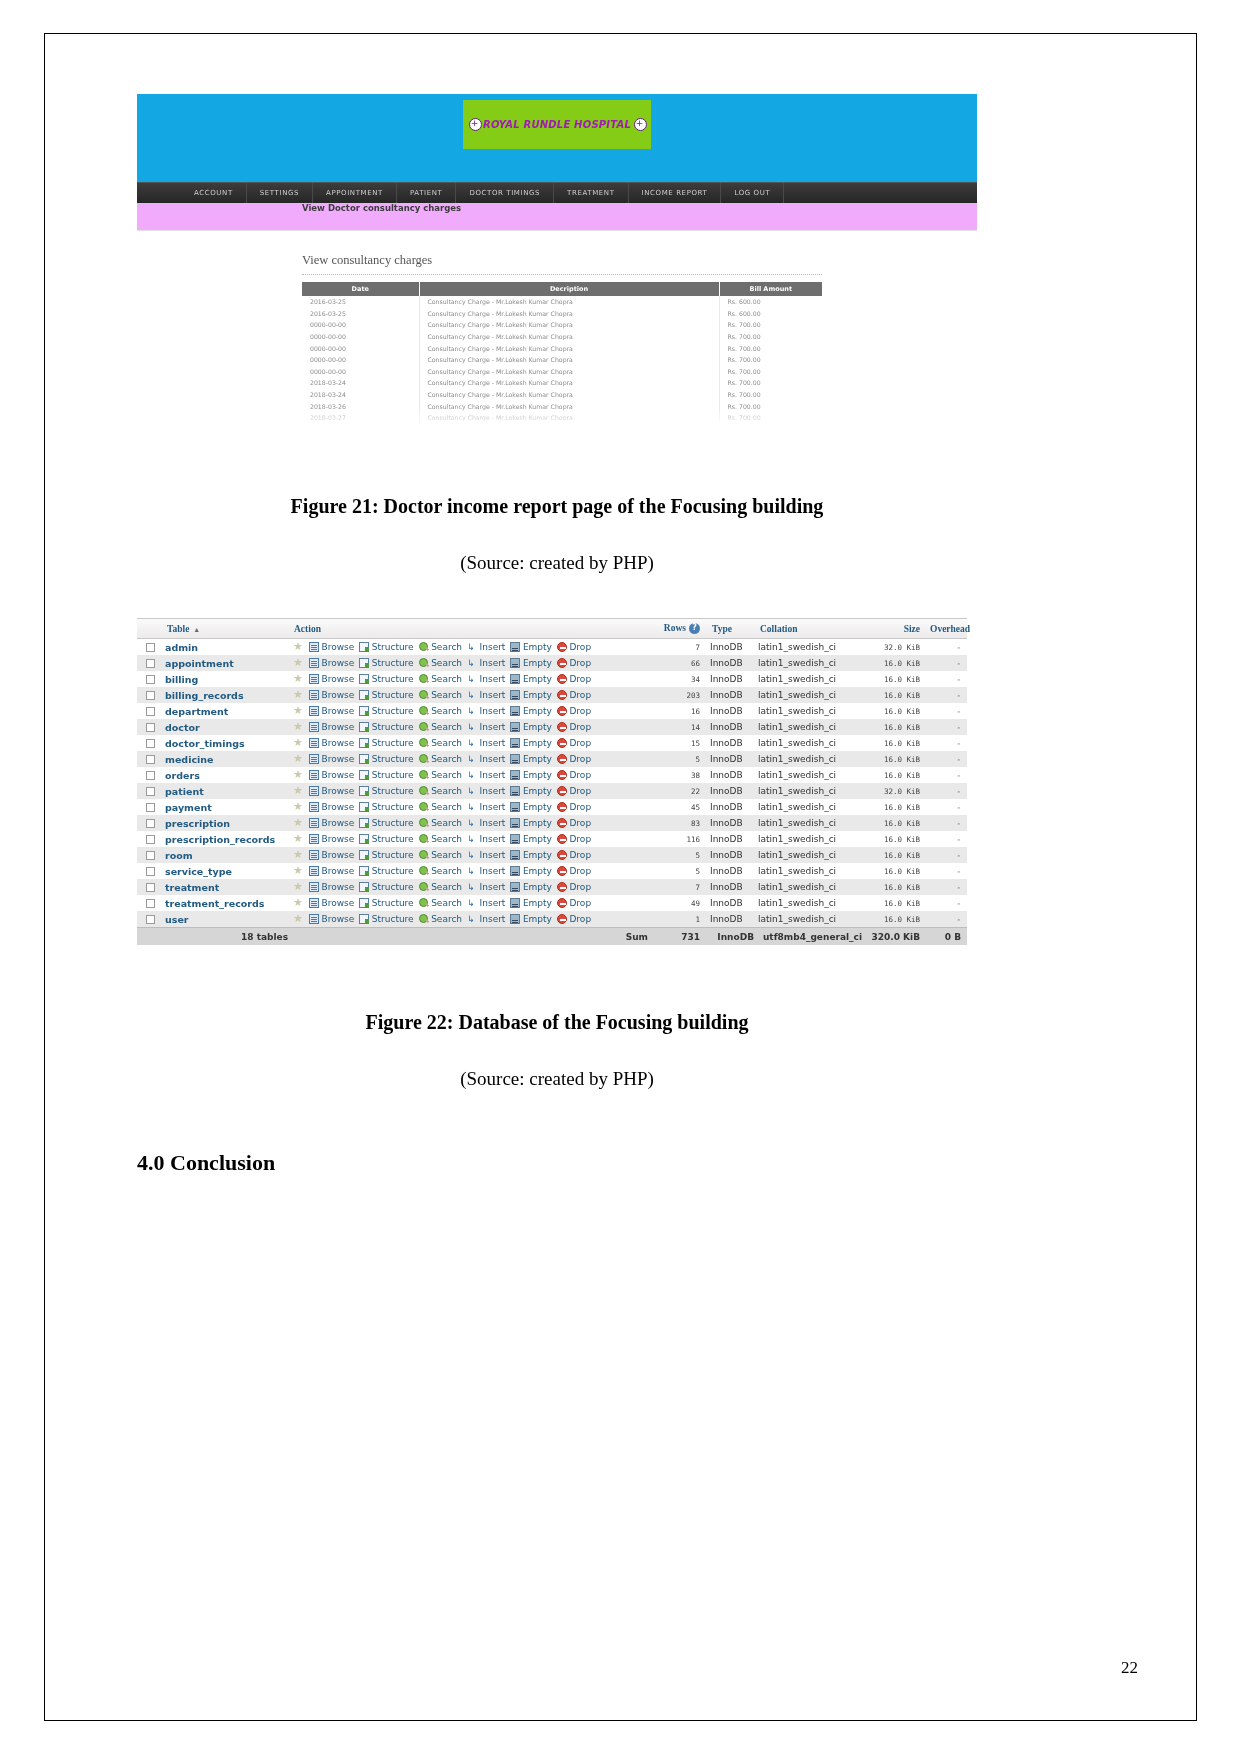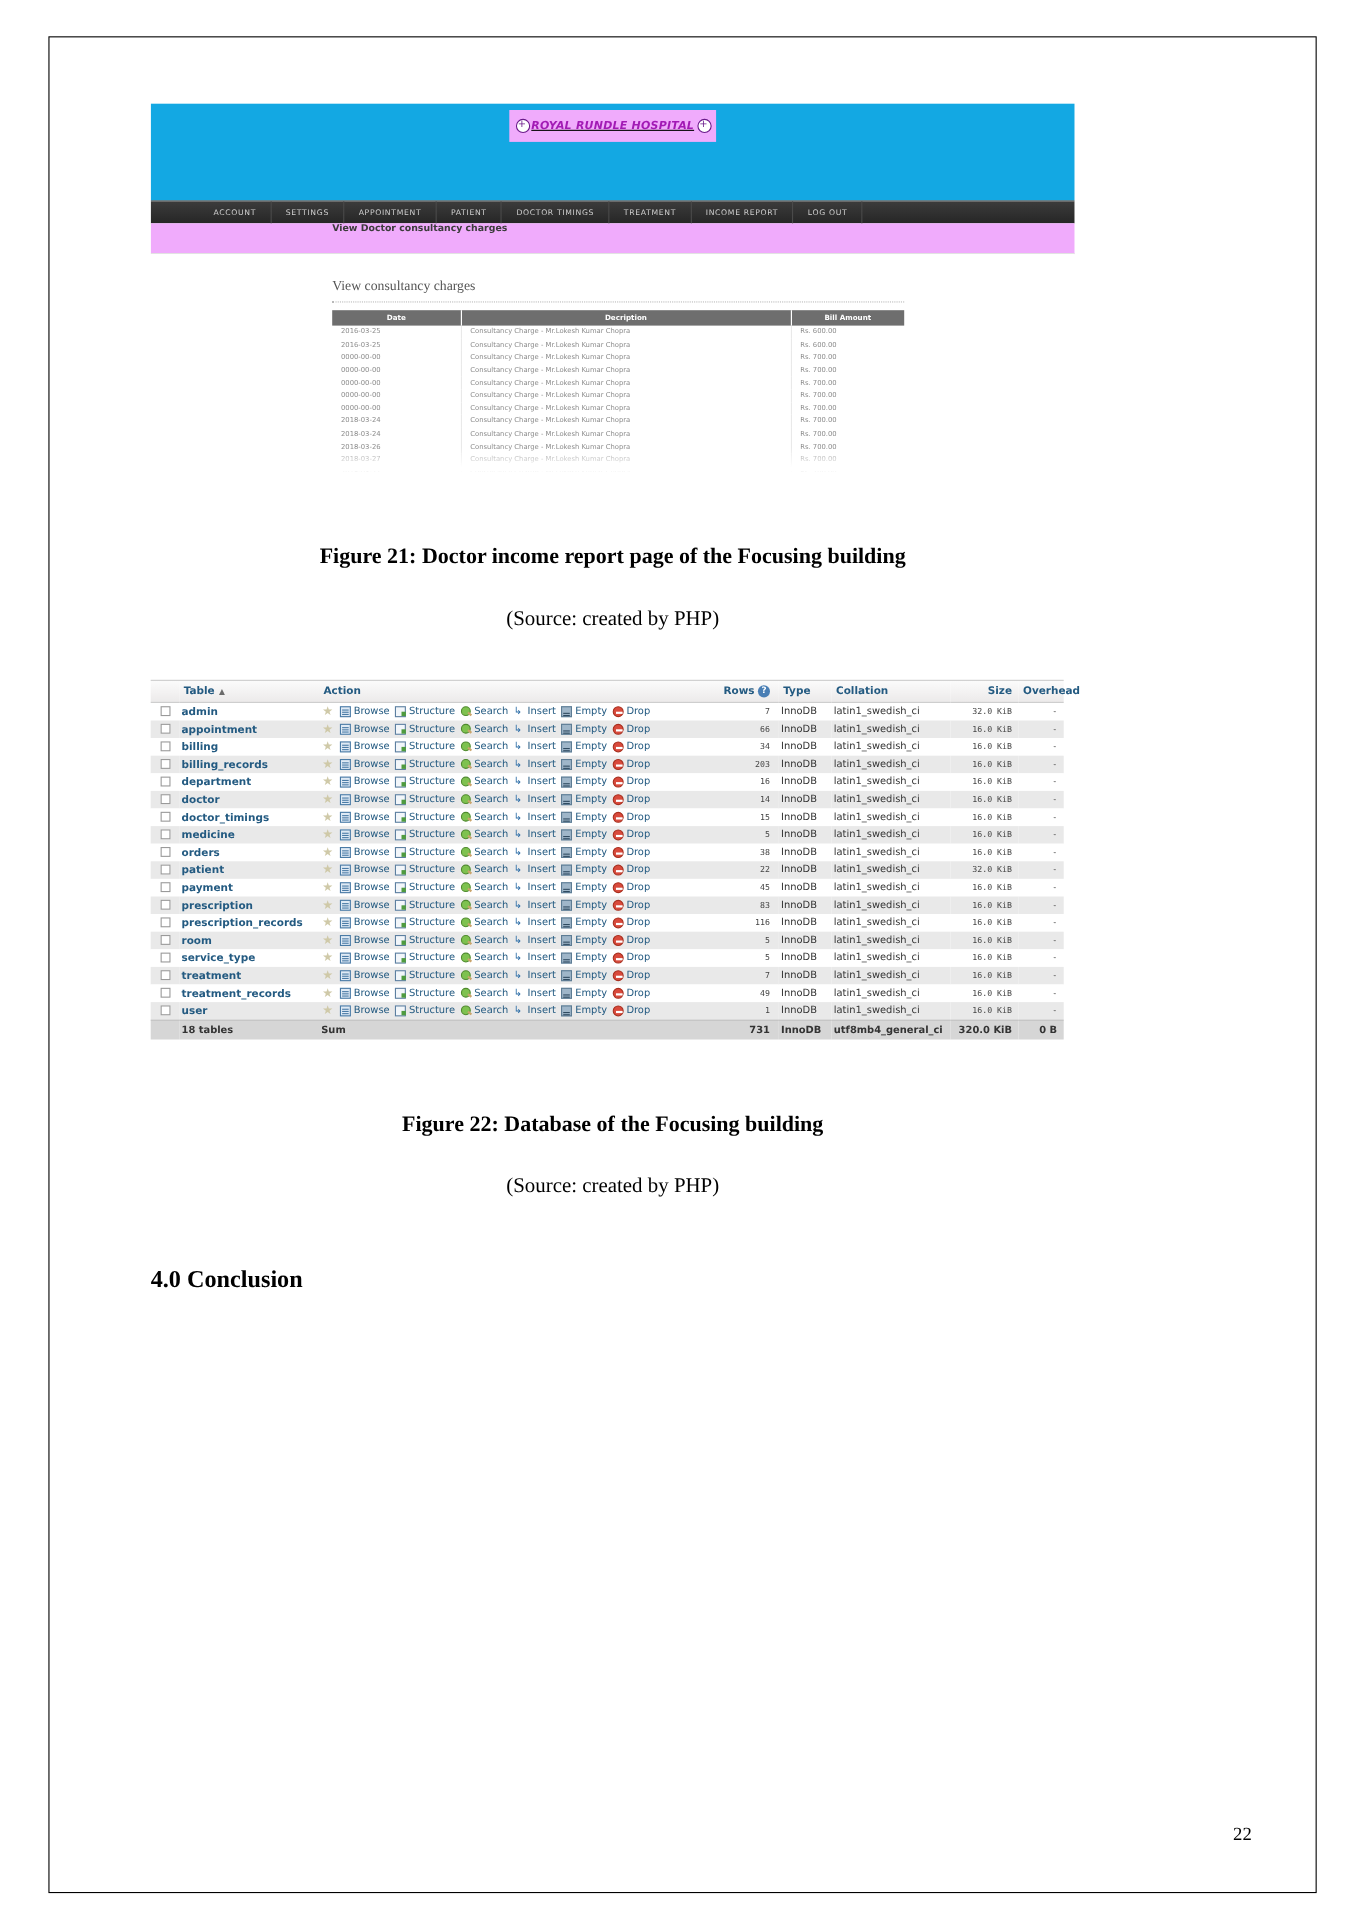--- a/index.html
+++ b/index.html
@@ -34,27 +34,26 @@
   .hosp-banner {
     height:88px;
     background:#13a8e3;
     position:relative;
   }
   .hosp-logo {
     position:absolute;
     left:50%;
     transform:translateX(-50%);
     top:6px;
-    background:#f0abfc;
-    padding:8px 6px;
+    background:#84cc16;
+    padding:18px 6px;
     display:flex;
     align-items:center;
     gap:3px;
     white-space:nowrap;
-    text-decoration:underline;
   }
   .hosp-logo .logo-text {
     font-family:"DejaVu Sans", sans-serif;
     font-weight:bold;
     font-style:italic;
     font-size:10px;
     color:#a21bb5;
     letter-spacing:.2px;
   }
   .pin {
@@ -207,20 +206,21 @@
   }
   table.pma th {
     background:linear-gradient(#fbfbfb,#eceaea);
     color:#235a81;
     font-size:9.5px;
     font-weight:bold;
     text-align:left;
     padding:4px 2px 4px 4px;
     border-bottom:1px solid #c9c9c9;
     white-space:nowrap;
+    font-family:Liberation Serif, serif;
   }
   table.pma th.num { text-align:right; padding-right:6px;margin-top:28px; }
   table.pma td {
     font-size:9px;
     padding:2.5px 2px;
     color:#333;
     white-space:nowrap;
     vertical-align:middle;
   }
   table.pma tbody tr:nth-child(even) { background:#e9e9e9; }
@@ -306,20 +306,21 @@
     font-family:"DejaVu Sans", sans-serif;
   }
   .sortarrow { color:#6b6b6b; font-size:7px; margin-left:4px; }
 
   table.pma tfoot td {
     background:#d6d6d6;
     font-weight:bold;
     font-size:9px;
     border-top:1px solid #bdbdbd;
     padding:3.5px 2px;
+    text-align:right;
   }
   tfoot .sumtxt { color:#333; font-weight:bold; }
 
   
   .conclusion {
     margin-top:60px;
     font-family:"Liberation Serif", serif;
     font-weight:bold;
     font-size:22px;
     color:#000;

